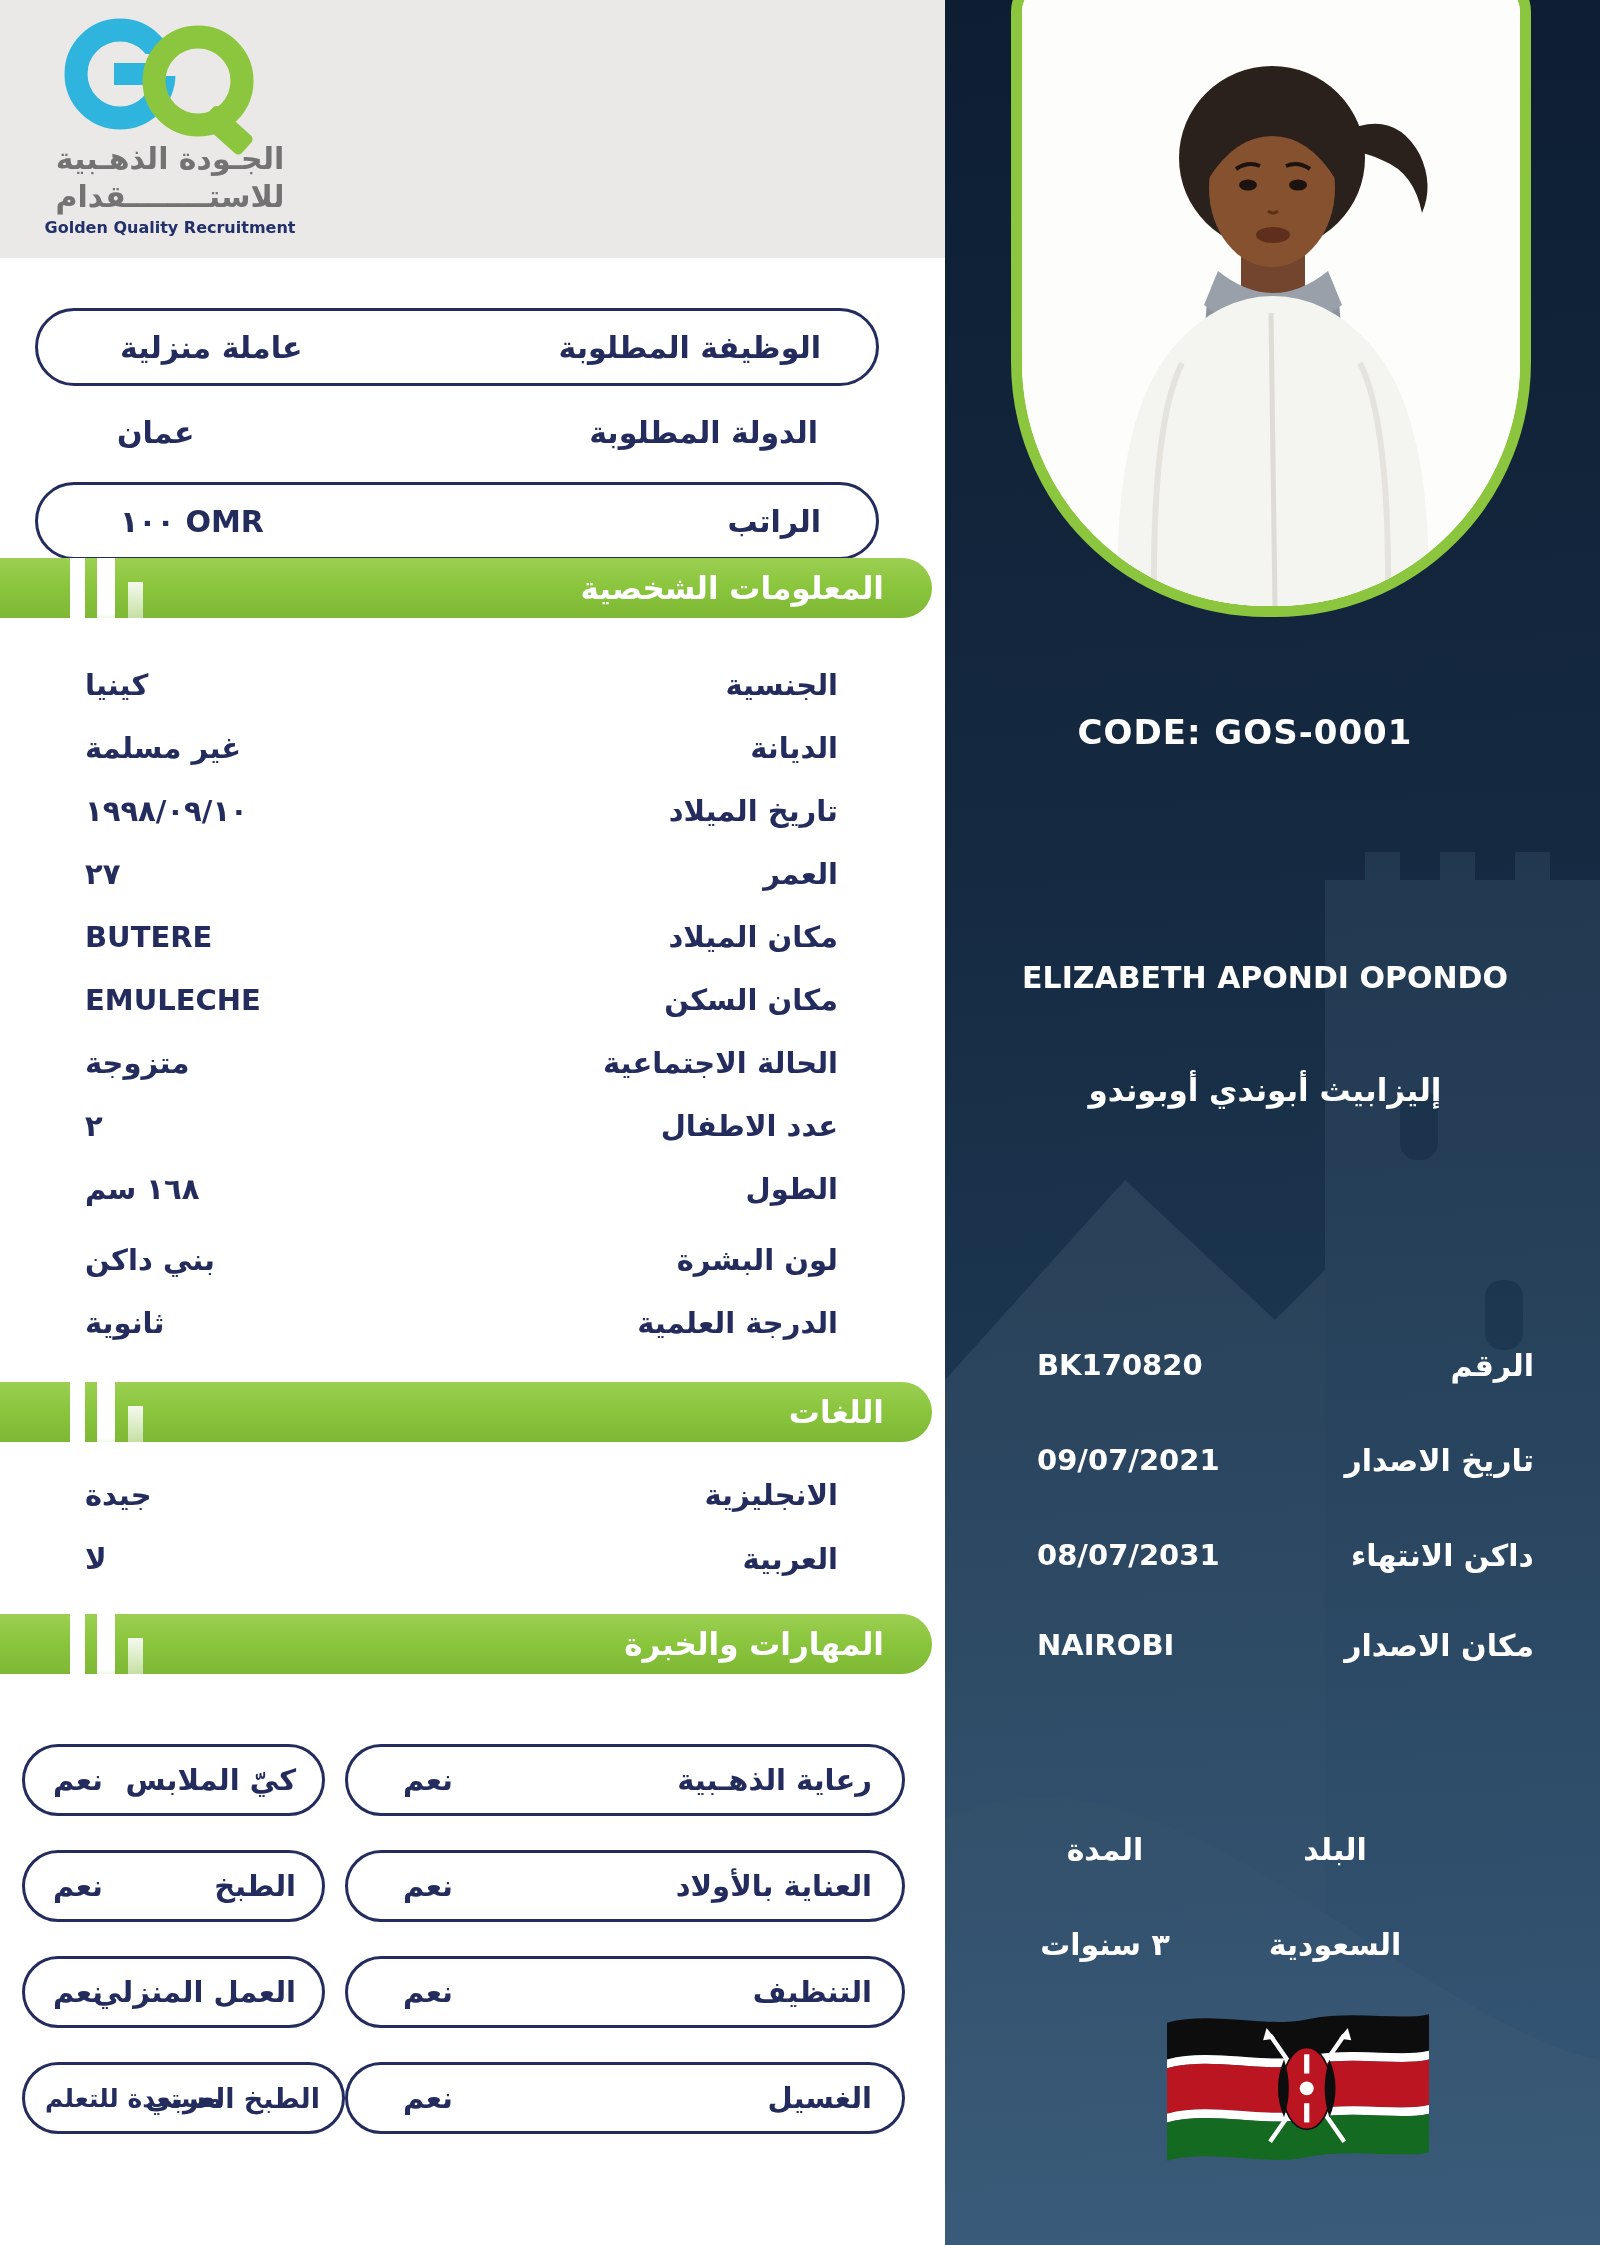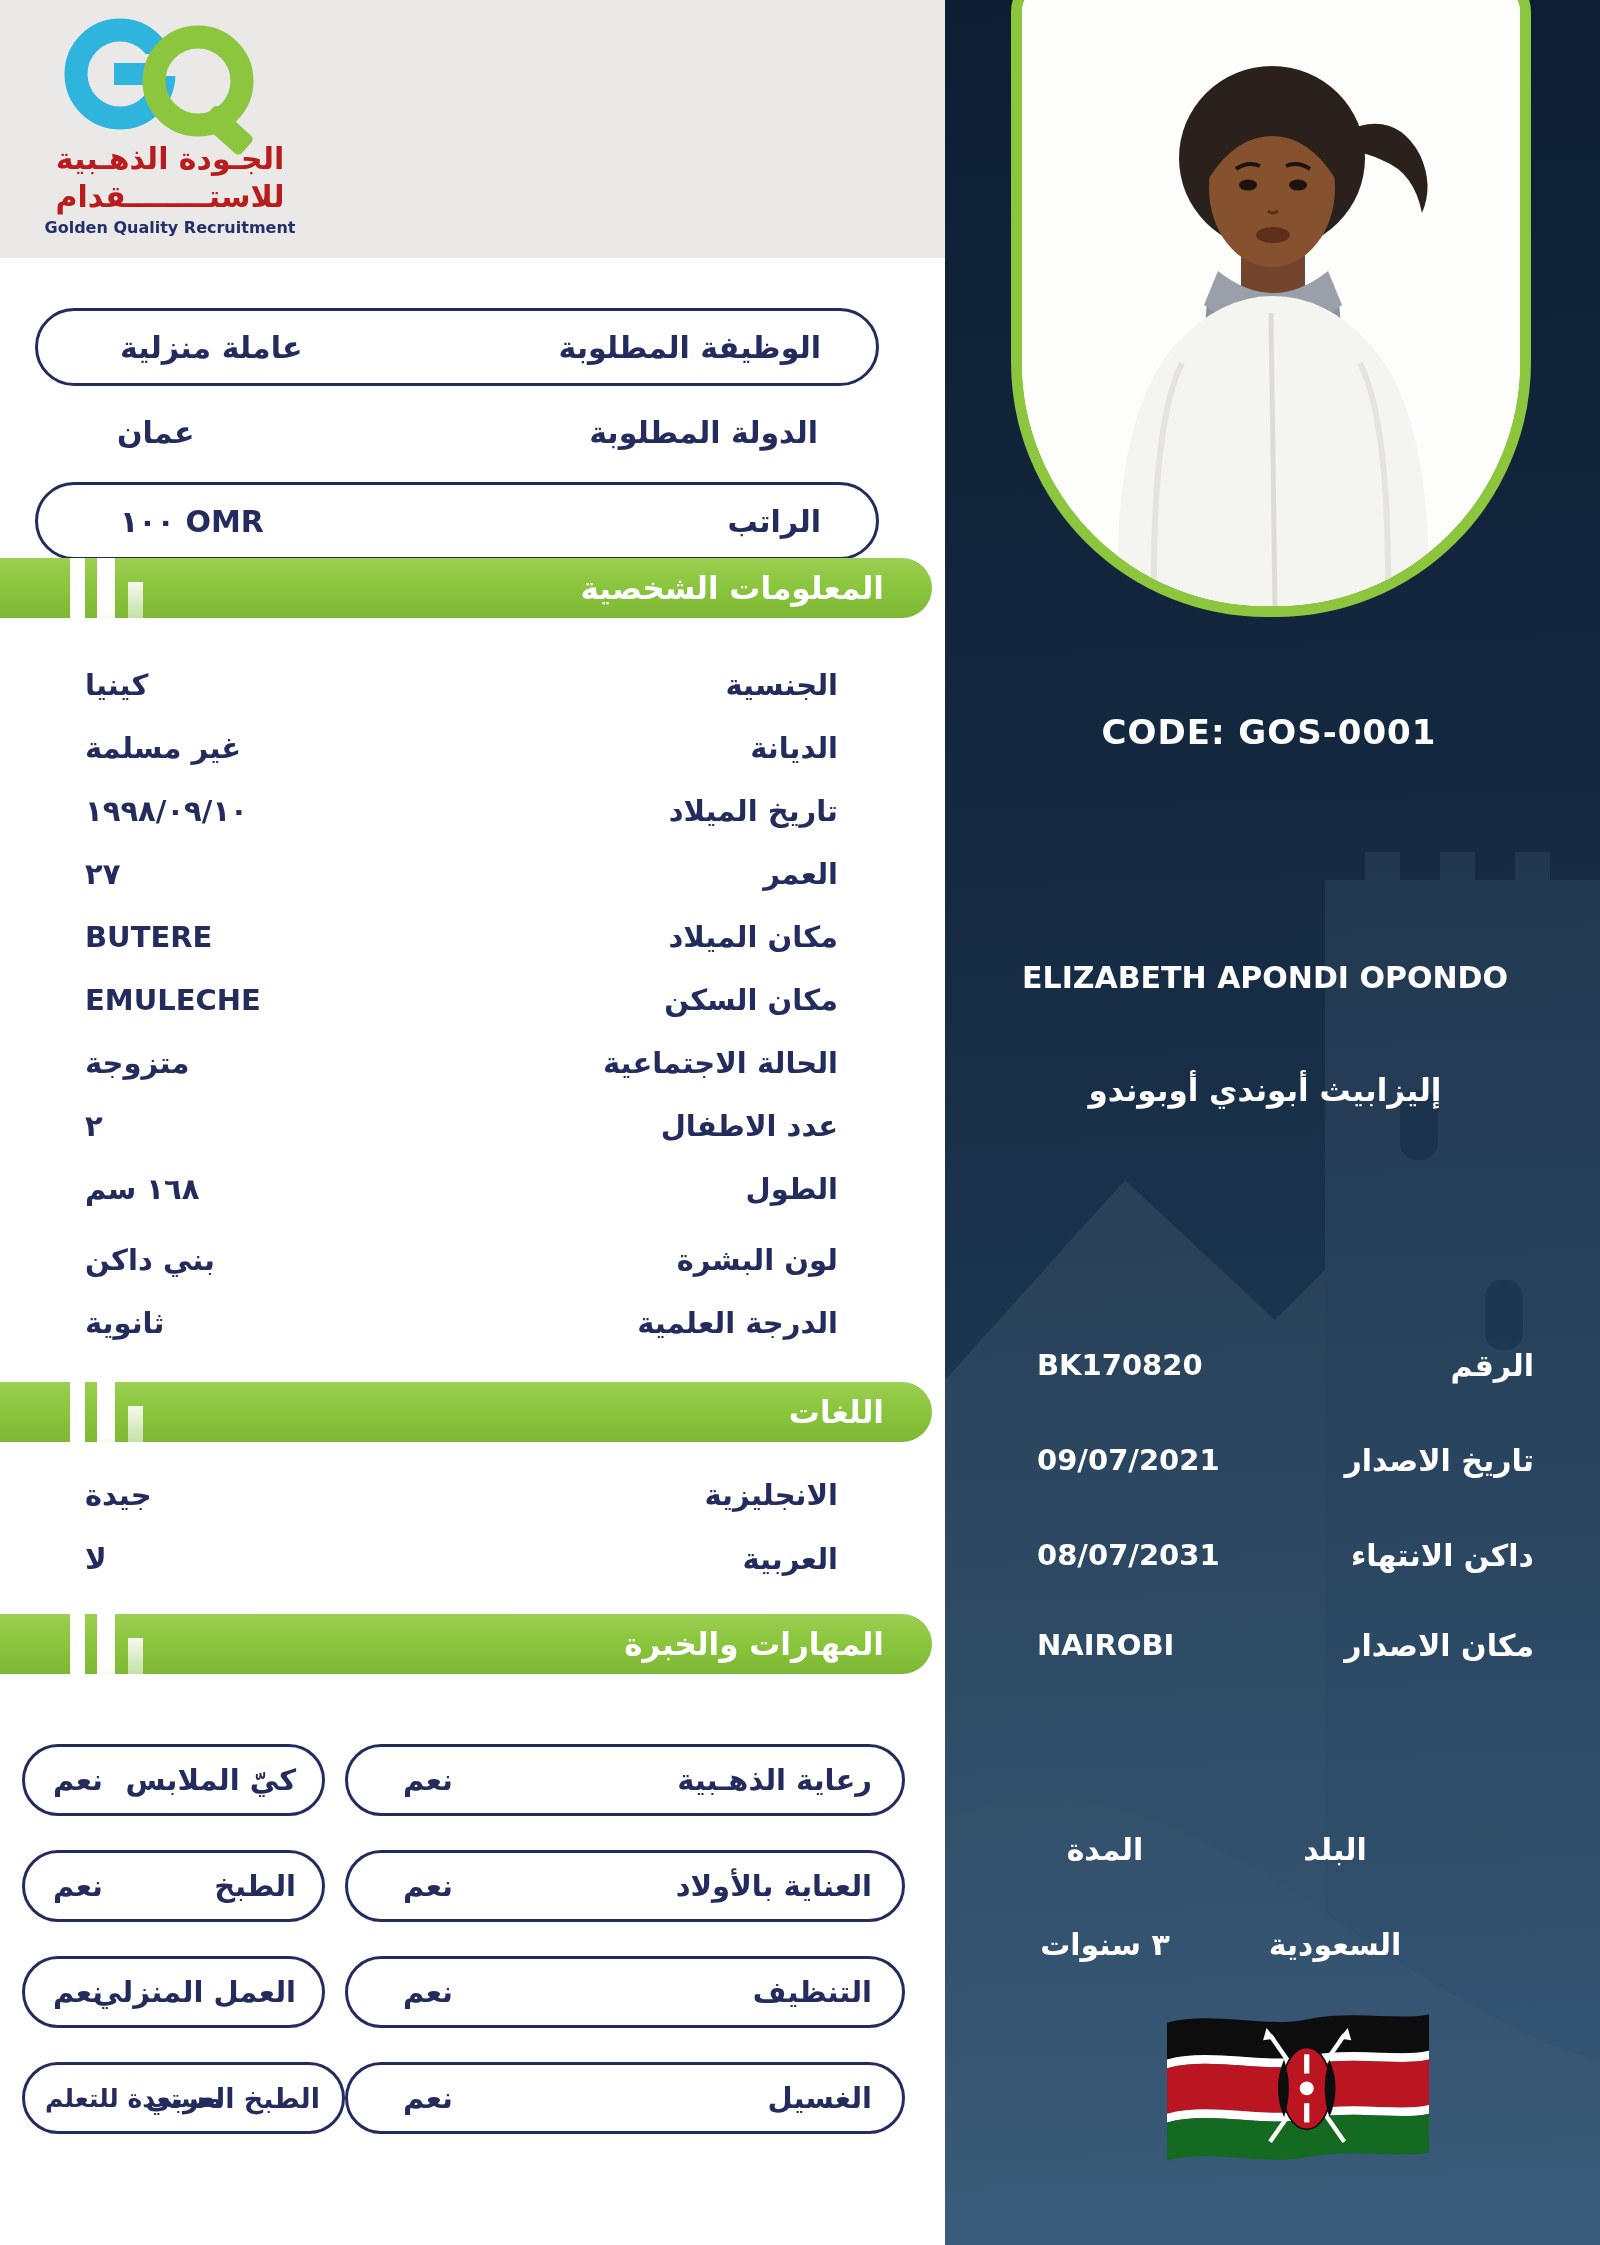--- a/index.html
+++ b/index.html
@@ -4,21 +4,21 @@
 <style>
   html,body{margin:0;padding:0;background:#ffffff;}
   .page{position:relative;width:1600px;height:2245px;overflow:hidden;
         font-family:"DejaVu Sans",sans-serif;font-weight:bold;}
 
   
   .left-col{position:absolute;left:0;top:0;width:945px;height:2245px;background:#ffffff;}
   .logo-block{position:absolute;left:0;top:0;width:945px;height:258px;background:#eae9e8;}
   .gq-logo{position:absolute;left:48px;top:6px;}
   .brand-ar{position:absolute;left:55px;top:148px;width:230px;text-align:center;
-            color:#b91c1c;font-size:30px;line-height:34px;direction:rtl;}
+            color:#737373;font-size:30px;line-height:34px;direction:rtl;}
   .brand-en{position:absolute;left:40px;top:218px;width:260px;text-align:center;
             color:#233069;font-size:16px;}
 
   .navy{color:#232c5d;}
   .pill-row{position:absolute;left:35px;width:838px;height:72px;}
   .pill-row.bordered{border:3px solid #232c5d;border-radius:40px;}
   .pill-row .lbl{position:absolute;right:55px;top:50%;transform:translateY(-50%);
                  font-size:30px;direction:rtl;}
   .pill-row .val{position:absolute;left:82px;top:50%;transform:translateY(-50%);
                  font-size:30px;direction:rtl;}
@@ -53,21 +53,21 @@
   .right-col{position:absolute;left:945px;top:0;width:655px;height:2245px;
              background:linear-gradient(178deg,#0d1e33 0%,#14283f 35%,#1d3852 65%,#2b4e6e 100%);
              overflow:hidden;color:#ffffff;}
   .bg-fort{position:absolute;left:0;top:760px;width:655px;height:1485px;opacity:.09;}
   .photo-frame{position:absolute;left:66px;top:-28px;width:520px;height:645px;
                background:#ffffff;border:11px solid #8cc63f;box-sizing:border-box;
                border-radius:40px 40px 255px 255px;overflow:hidden;}
   .photo-frame svg{position:absolute;left:0;bottom:0;width:100%;height:100%;}
 
   .code-line{position:absolute;left:0;top:712px;width:600px;text-align:center;
-             font-size:34px;letter-spacing:1px;margin-left:24px;}
+             font-size:34px;letter-spacing:1px;}
   .name-en{position:absolute;left:0;top:960px;width:640px;text-align:center;font-size:30px;}
   .name-ar{position:absolute;left:0;top:1072px;width:640px;text-align:center;
            font-size:31px;direction:rtl;}
 
   .rp-row{position:absolute;left:0;width:655px;height:44px;}
   .rp-row .lbl{position:absolute;right:66px;top:50%;transform:translateY(-50%);
                font-size:30px;direction:rtl;}
   .rp-row .val{position:absolute;left:92px;top:50%;transform:translateY(-50%);
                font-size:29px;direction:ltr;}
 

